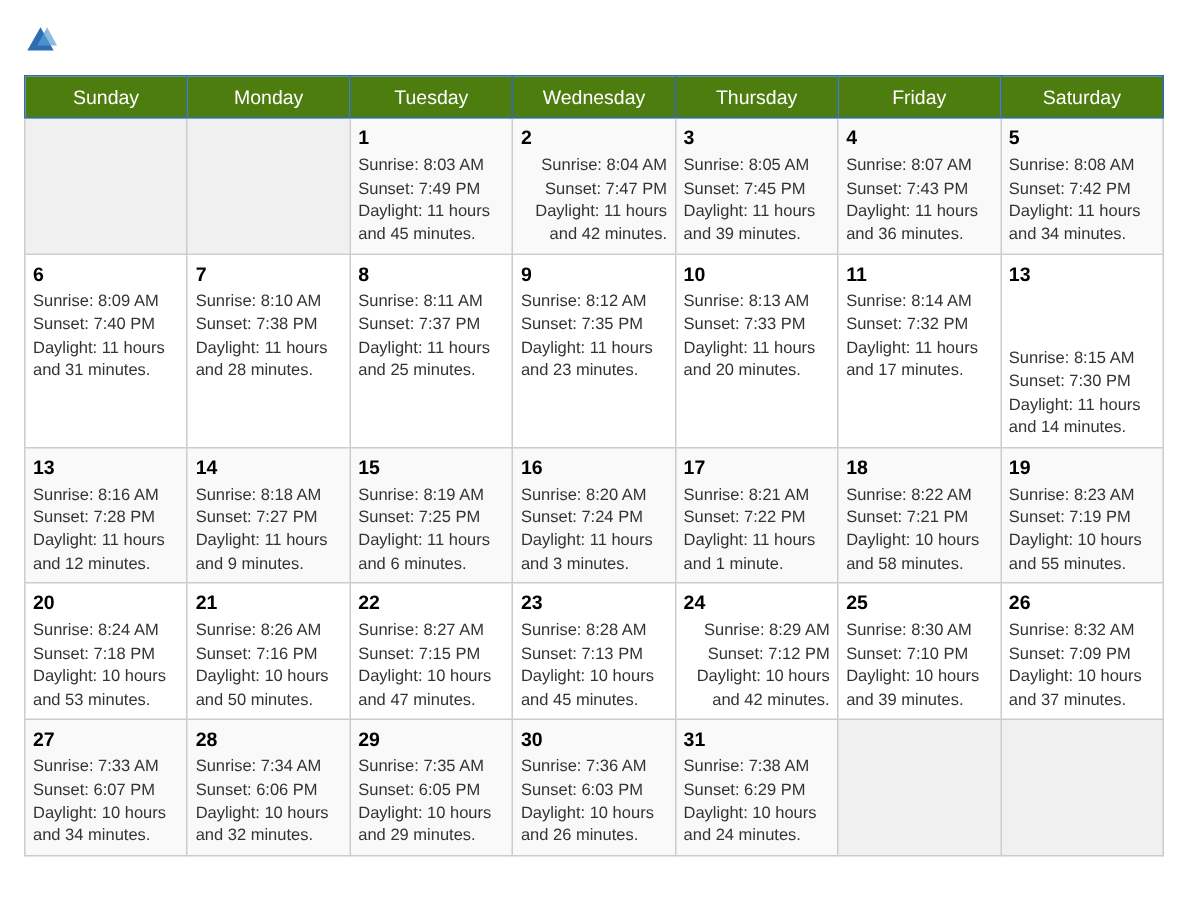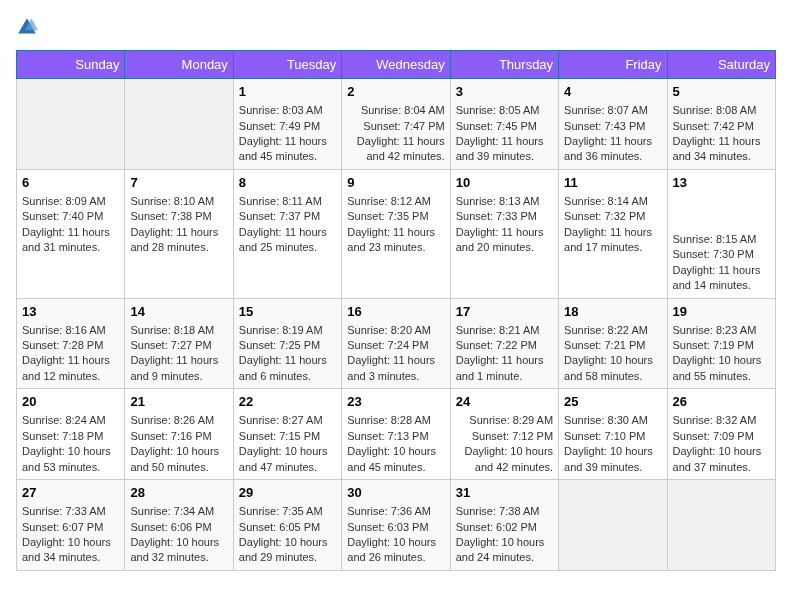--- a/index.html
+++ b/index.html
@@ -49,23 +49,23 @@
     .calendar-subtitle {
       font-size: 15px;
       color: #555;
     }
     table {
       width: 100%;
       border-collapse: collapse;
       font-size: 11px;
     }
     thead tr th {
-      background: #8b5cf6;
+      background: #4d7c0f;
       color: #fff;
-      text-align: right;
+      text-align: center;
       padding: 6px 5px;
       font-size: 13px;
       font-weight: normal;
       border: 1px solid #2e6db4;
     }
     tbody tr td {
       vertical-align: top;
       padding: 4px 5px;
       border: 1px solid #ccc;
       background: #fff;
@@ -313,20 +313,20 @@
         </td>
         <td>
           <span class="day-number">30</span>
           <div class="day-info" style="white-space: pre-line;">Sunrise: 7:36 AM
 Sunset: 6:03 PM
 Daylight: 10 hours and 26 minutes.</div>
         </td>
         <td>
           <span class="day-number">31</span>
           <div class="day-info" style="white-space: pre-line;">Sunrise: 7:38 AM
-Sunset: 6:02 PM
+Sunset: 6:29 PM
 Daylight: 10 hours and 24 minutes.</div>
         </td>
         <td class="empty"></td>
         <td class="empty"></td>
       </tr>
     </tbody>
 </table>
 
 </body></html>

